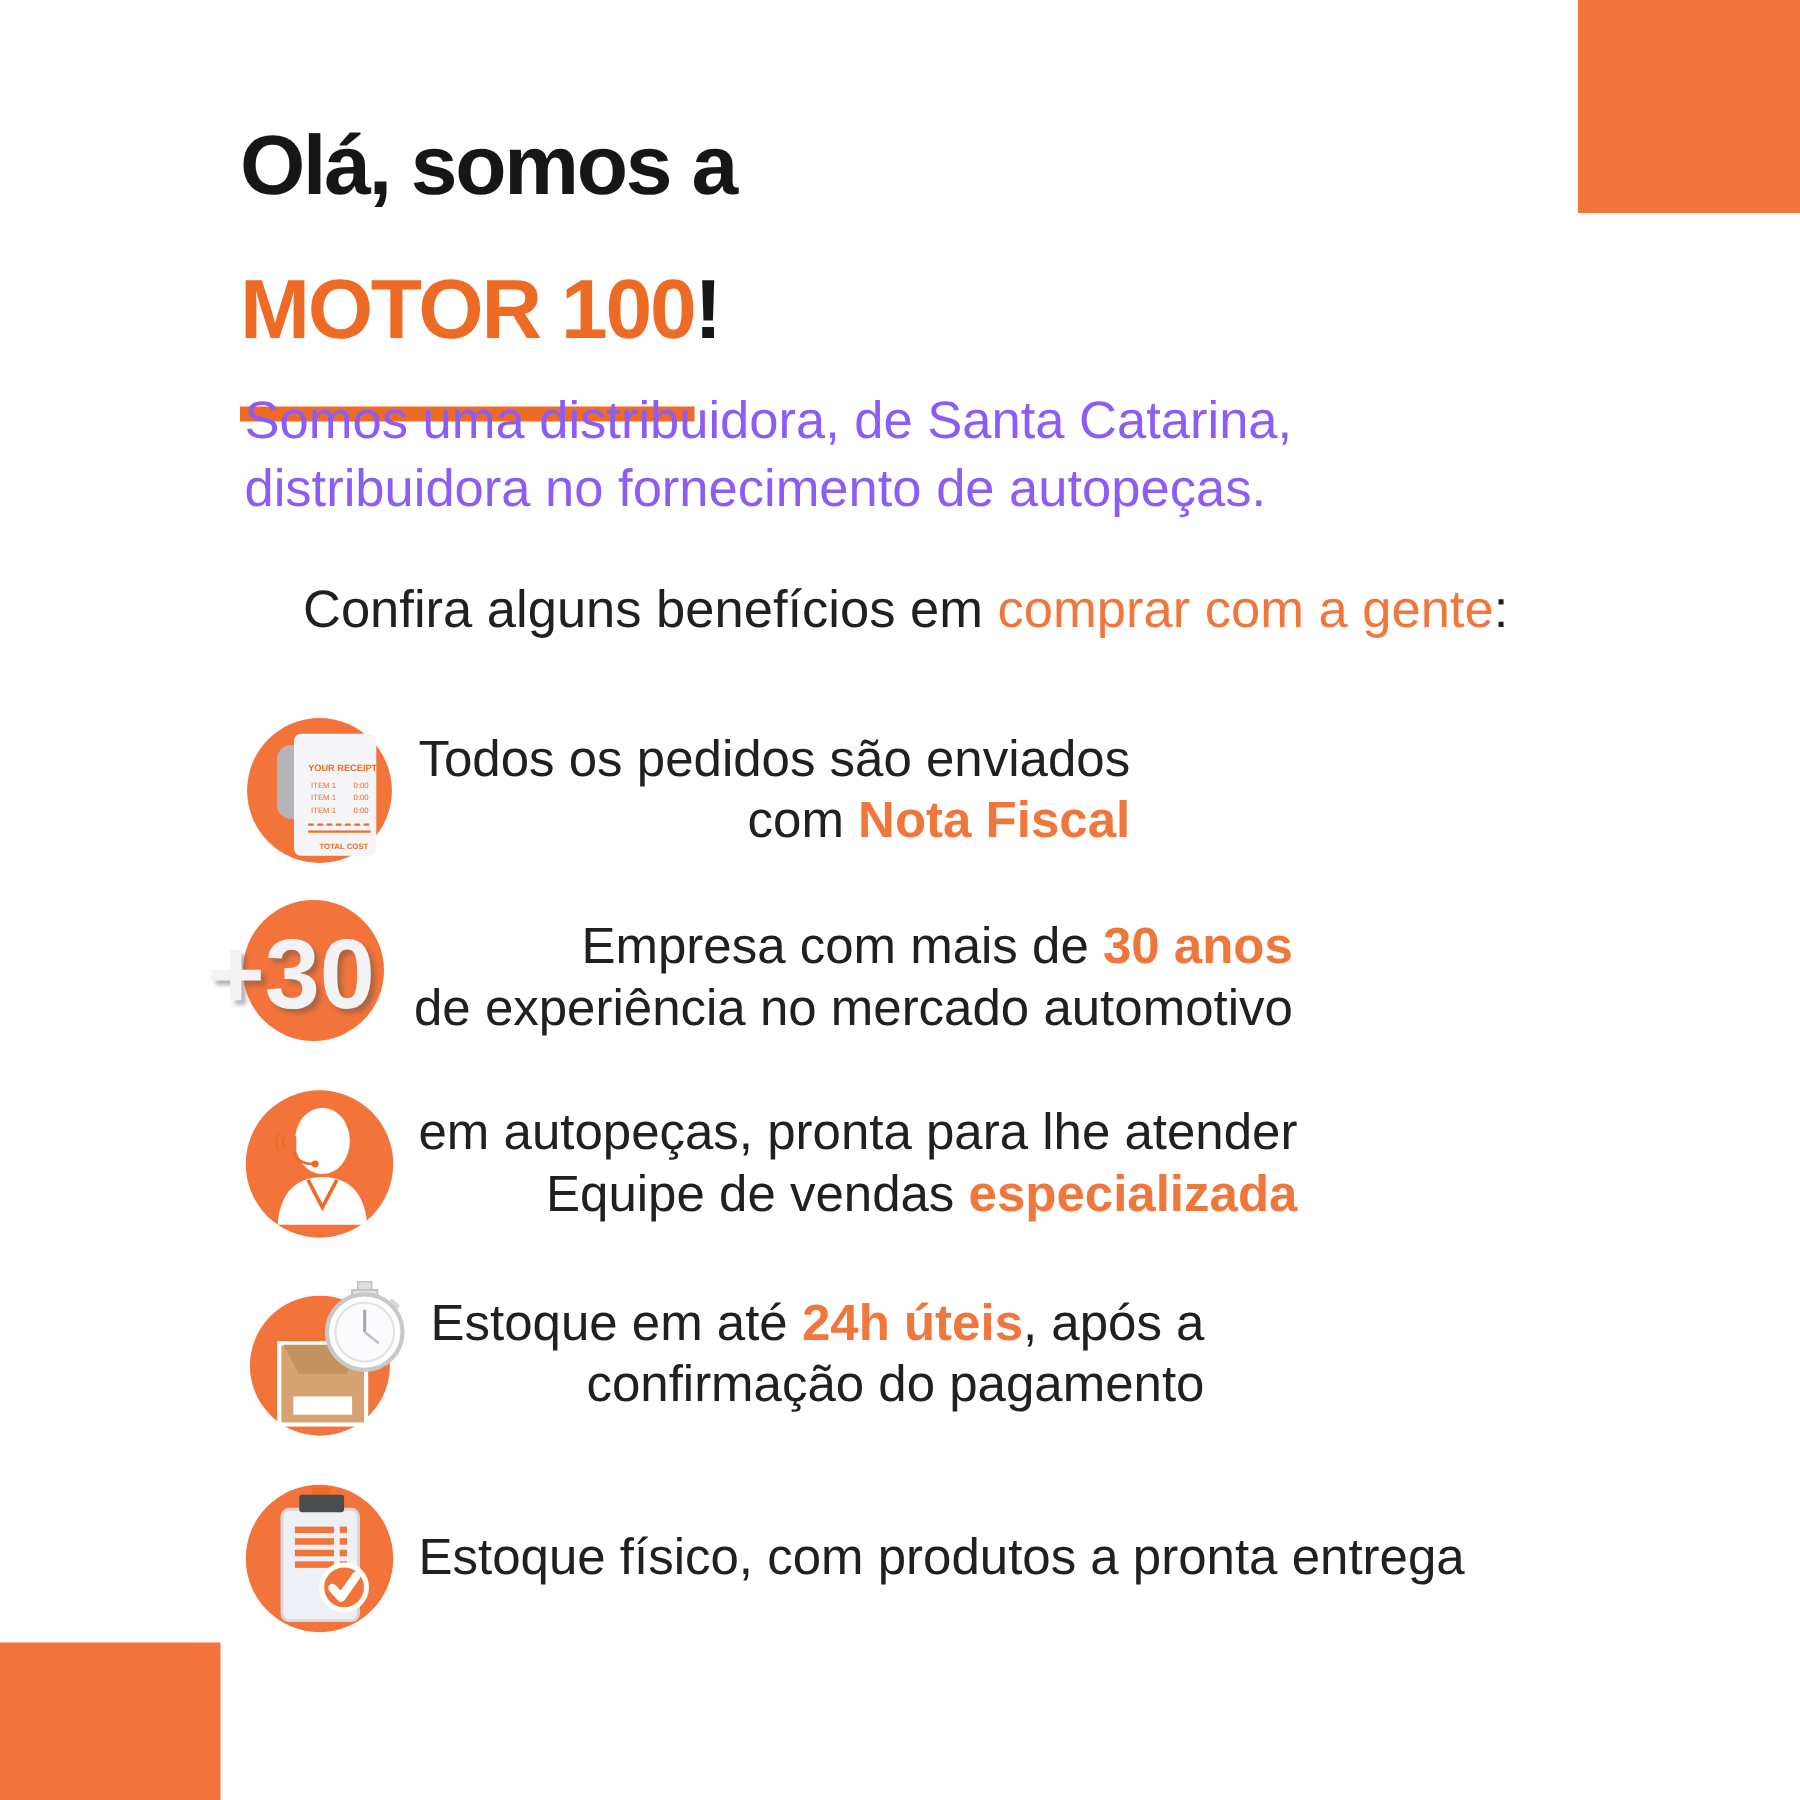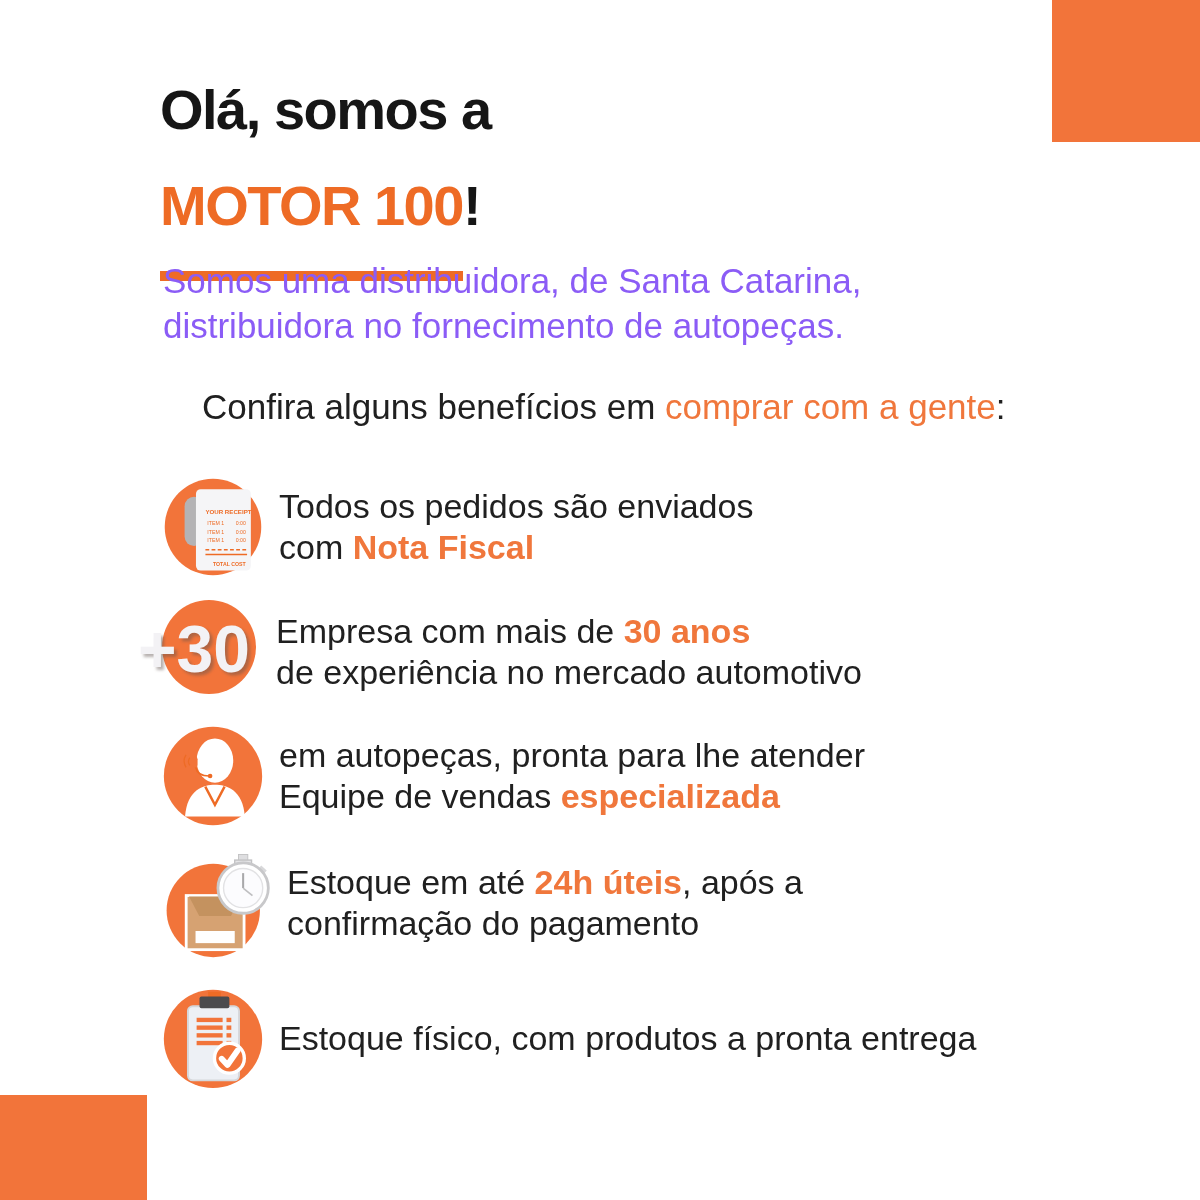--- a/index.html
+++ b/index.html
@@ -45,21 +45,21 @@
   }
   .confira .hl-reg{color:var(--highlight);}
 
   .benefit{
     position:absolute;left:160px;
     display:flex;align-items:center;
   }
   .benefit .icon-wrap{flex:0 0 auto;line-height:0;}
   .benefit .btext{
     margin-left:13px;
-    font-size:34px;line-height:41px;color:#202020;
+    font-size:34px;line-height:41px;color:#202020;text-align:right;
   }
   .bline{white-space:pre-wrap;}
   .hl{color:var(--highlight);font-weight:700;}
 
   svg text{font-family:"Liberation Sans", sans-serif;}
   .o-fill{fill:var(--accent-light);}
   .o-text{fill:var(--primary);}
   .o-stroke{stroke:var(--primary);}
   .plus30-text{
     fill:#F3F2F5;font-weight:bold;

